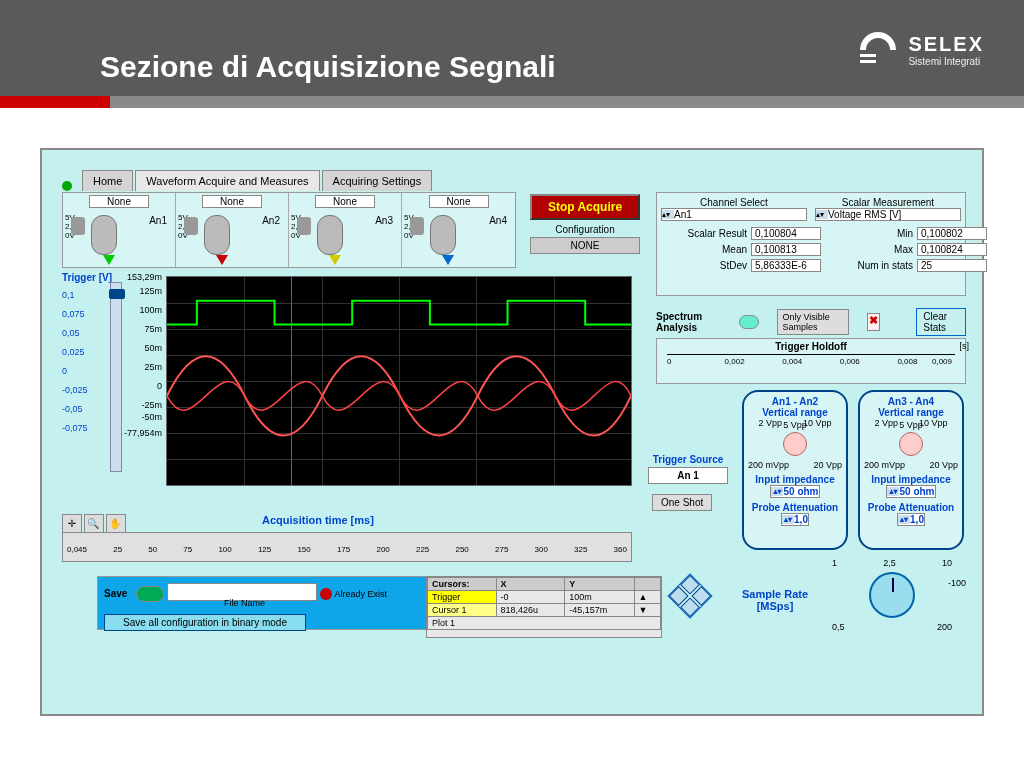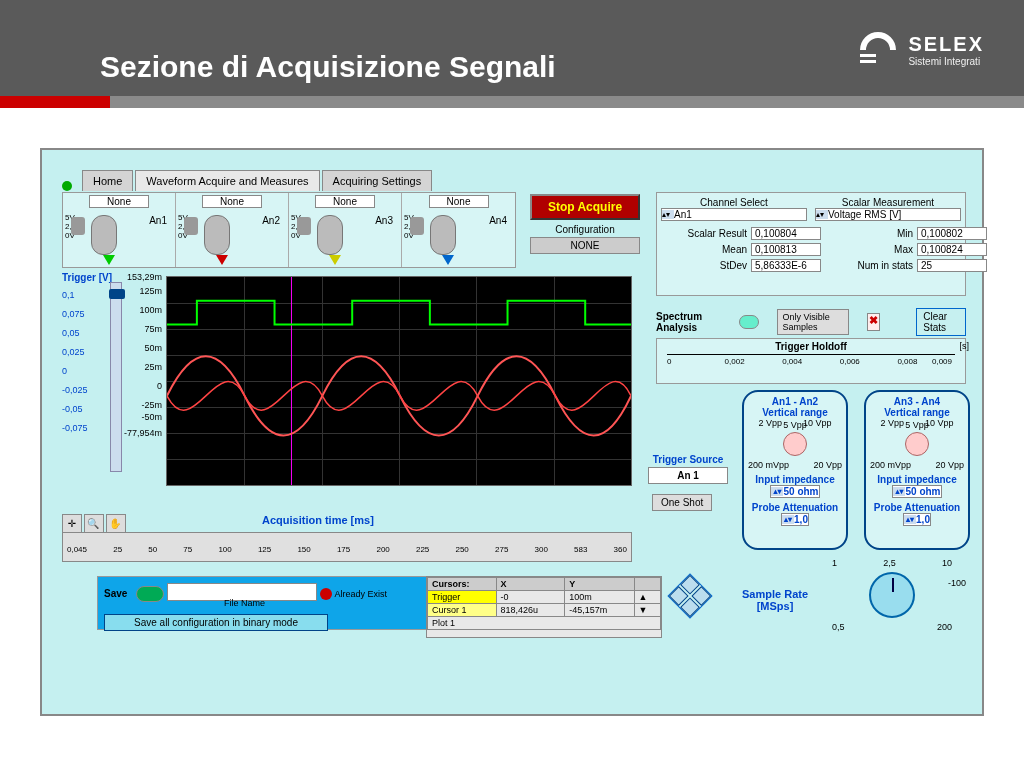--- a/index.html
+++ b/index.html
@@ -76,35 +76,35 @@
 .toolbar { position: absolute; top: 364px; left: 20px; display: flex; gap: 2px; }
 .tool-btn { width: 20px; height: 20px; border: 1px solid #888; background: #ddd; font-size: 10px; text-align: center; line-height: 18px; cursor: pointer; }
 
 .acq-time-label { position: absolute; top: 364px; left: 220px; font-size: 11px; color: #04c; font-weight: bold; }
 .time-ruler { position: absolute; top: 382px; left: 20px; width: 570px; height: 30px; border: 1px solid #888; background: #e0e0e0; font-size: 8px; }
 
 .trigger-src { position: absolute; top: 304px; left: 606px; font-size: 10px; color: #04c; font-weight: bold; text-align: center; width: 80px; }
 .trigger-src-sel { background: #fff; border: 1px solid #888; padding: 2px; font-size: 10px; margin-top: 2px; color: #000; }
 .oneshot { position: absolute; top: 344px; left: 610px; font-size: 10px; border: 1px solid #888; background: #ddd; padding: 2px 8px; cursor: pointer; }
 
-.vrange-row { position: absolute; top: 240px; left: 700px; display: flex; gap: 16px; }
+.vrange-row { position: absolute; top: 240px; left: 700px; display: flex; gap: 10px; }
 .vrange-box { width: 106px; height: 160px; border: 2px solid #048; border-radius: 16px; background: #d7f5f5; font-size: 10px; padding: 4px; text-align: center; color: #04c; font-weight: bold; position: relative; }
 .vrange-title { font-size: 10px; }
 .dial-small { width: 24px; height: 24px; border-radius: 50%; background: #fcc; border: 1px solid #a66; margin: 4px auto; }
 .vrange-item { font-size: 9px; color: #000; font-weight: normal; }
 .num-spin { display: inline-flex; align-items: center; background: #fff; border: 1px solid #888; font-size: 10px; }
 .spin-arrows { width: 12px; font-size: 8px; background: #cde; }
 .vr-sub { color: #04c; font-weight: bold; font-size: 10px; margin-top: 4px; }
 
 .save-panel { position: absolute; top: 426px; left: 20px; width: 350px; height: 54px; border: 1px solid #999; background: #0ea5e9; font-size: 10px; padding: 6px; margin-left: 35px; }
 .save-btn { display: inline-block; width: 28px; height: 16px; border-radius: 8px; background: #0a5; border: 1px solid #888; vertical-align: middle; }
 .save-label { font-weight: bold; margin-right: 6px; }
 .file-input { width: 150px; height: 18px; border: 1px solid #888; background: #fff; }
 .already-led { width: 12px; height: 12px; border-radius: 50%; background: #c00; display: inline-block; vertical-align: middle; }
-.save-config { background: #8de; border: 1px solid #048; padding: 2px 29px; margin-top: 6px; display: inline-block; cursor: pointer; }
+.save-config { background: #8de; border: 1px solid #048; padding: 2px 18px; margin-top: 6px; display: inline-block; cursor: pointer; }
 
 .cursors-panel { position: absolute; top: 426px; left: 384px; width: 236px; height: 62px; border: 1px solid #888; background: #e8e8e8; font-size: 9px; }
 .cursors-table { width: 100%; border-collapse: collapse; }
 .cursors-table td, .cursors-table th { border: 1px solid #888; padding: 1px 4px; text-align: left; }
 .cursors-table th { background: #ccc; font-weight: bold; }
 .cur-trigger { background: #ff0; }
 .cur-c1 { background: #ff8; }
 
 .diamond-icon { position: absolute; top: 430px; left: 632px; width: 32px; height: 32px; transform: rotate(45deg); border: 1px solid #06c; }
 .diamond-icon .q { position: absolute; width: 14px; height: 14px; background: #bde; border: 1px solid #048; }
@@ -343,21 +343,21 @@
         <span>75</span>
       <span>100</span>
         <span>125</span>
       <span>150</span>
         <span>175</span>
       <span>200</span>
         <span>225</span>
       <span>250</span>
         <span>275</span>
       <span>300</span>
-        <span>583</span>
+        <span>325</span>
       <span>360</span>
     </div>
   </div>
 
   <div class="trigger-src">
     <div>Trigger Source</div>
     <div class="trigger-src-sel">An 1</div>
   </div>
   <div class="oneshot">One Shot</div>
 

